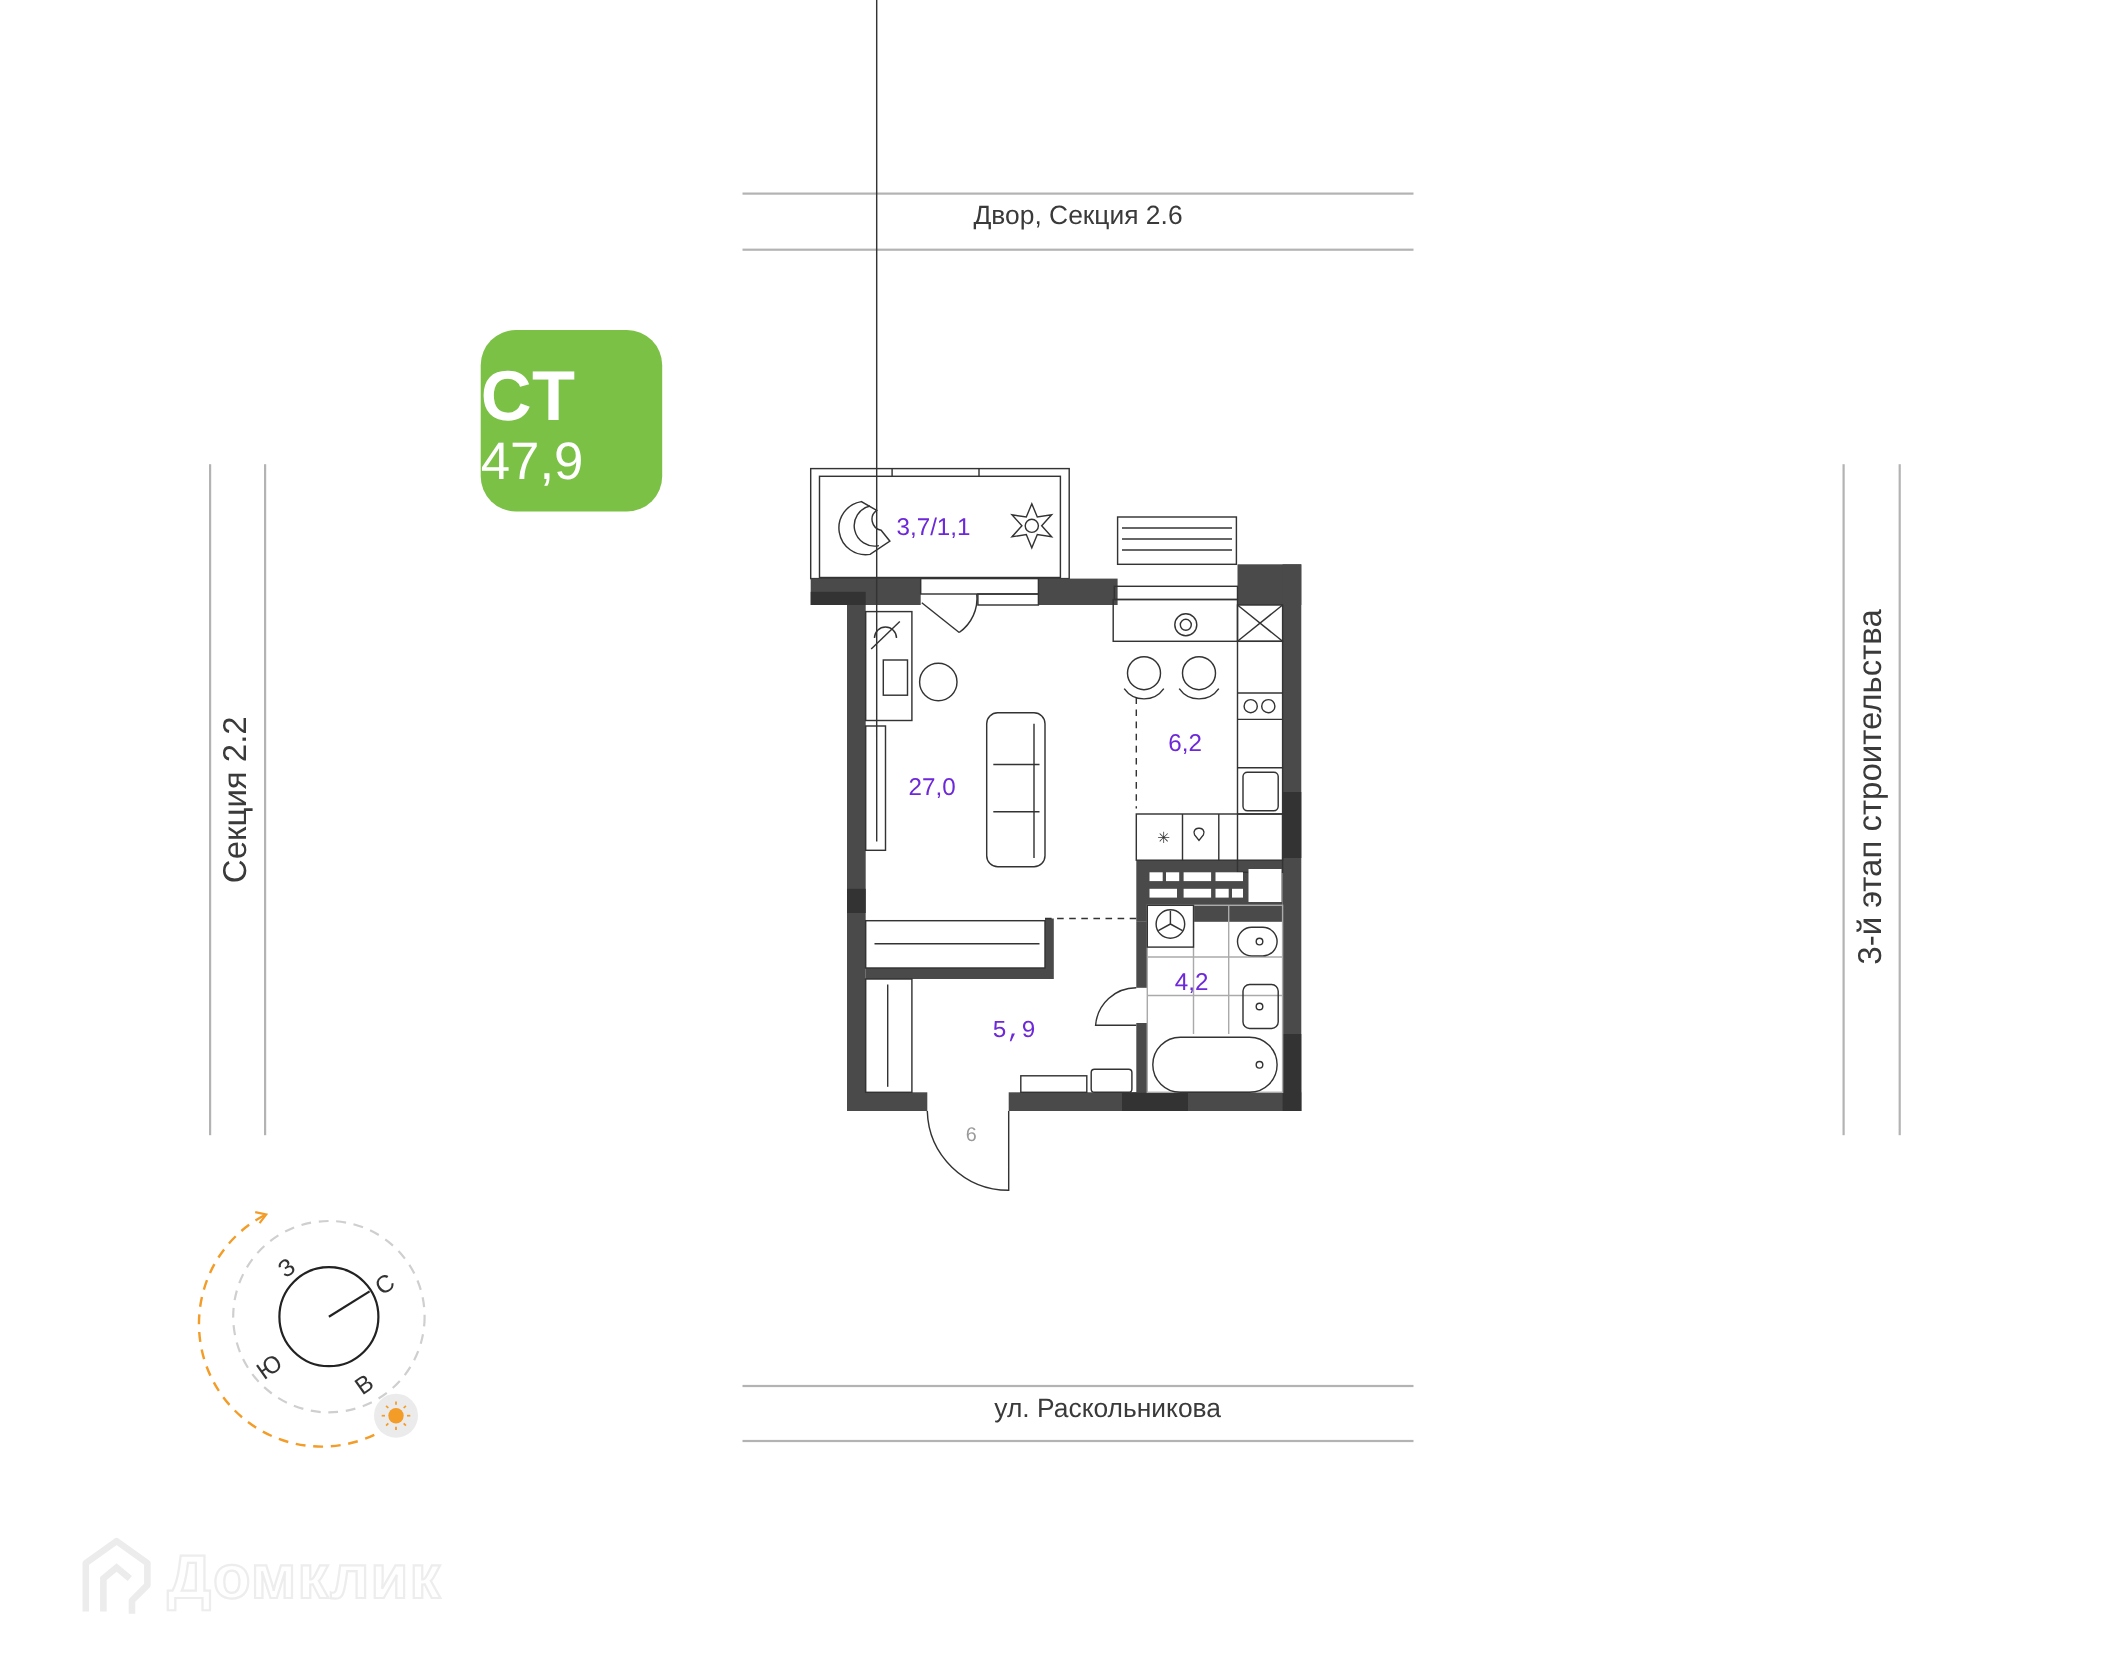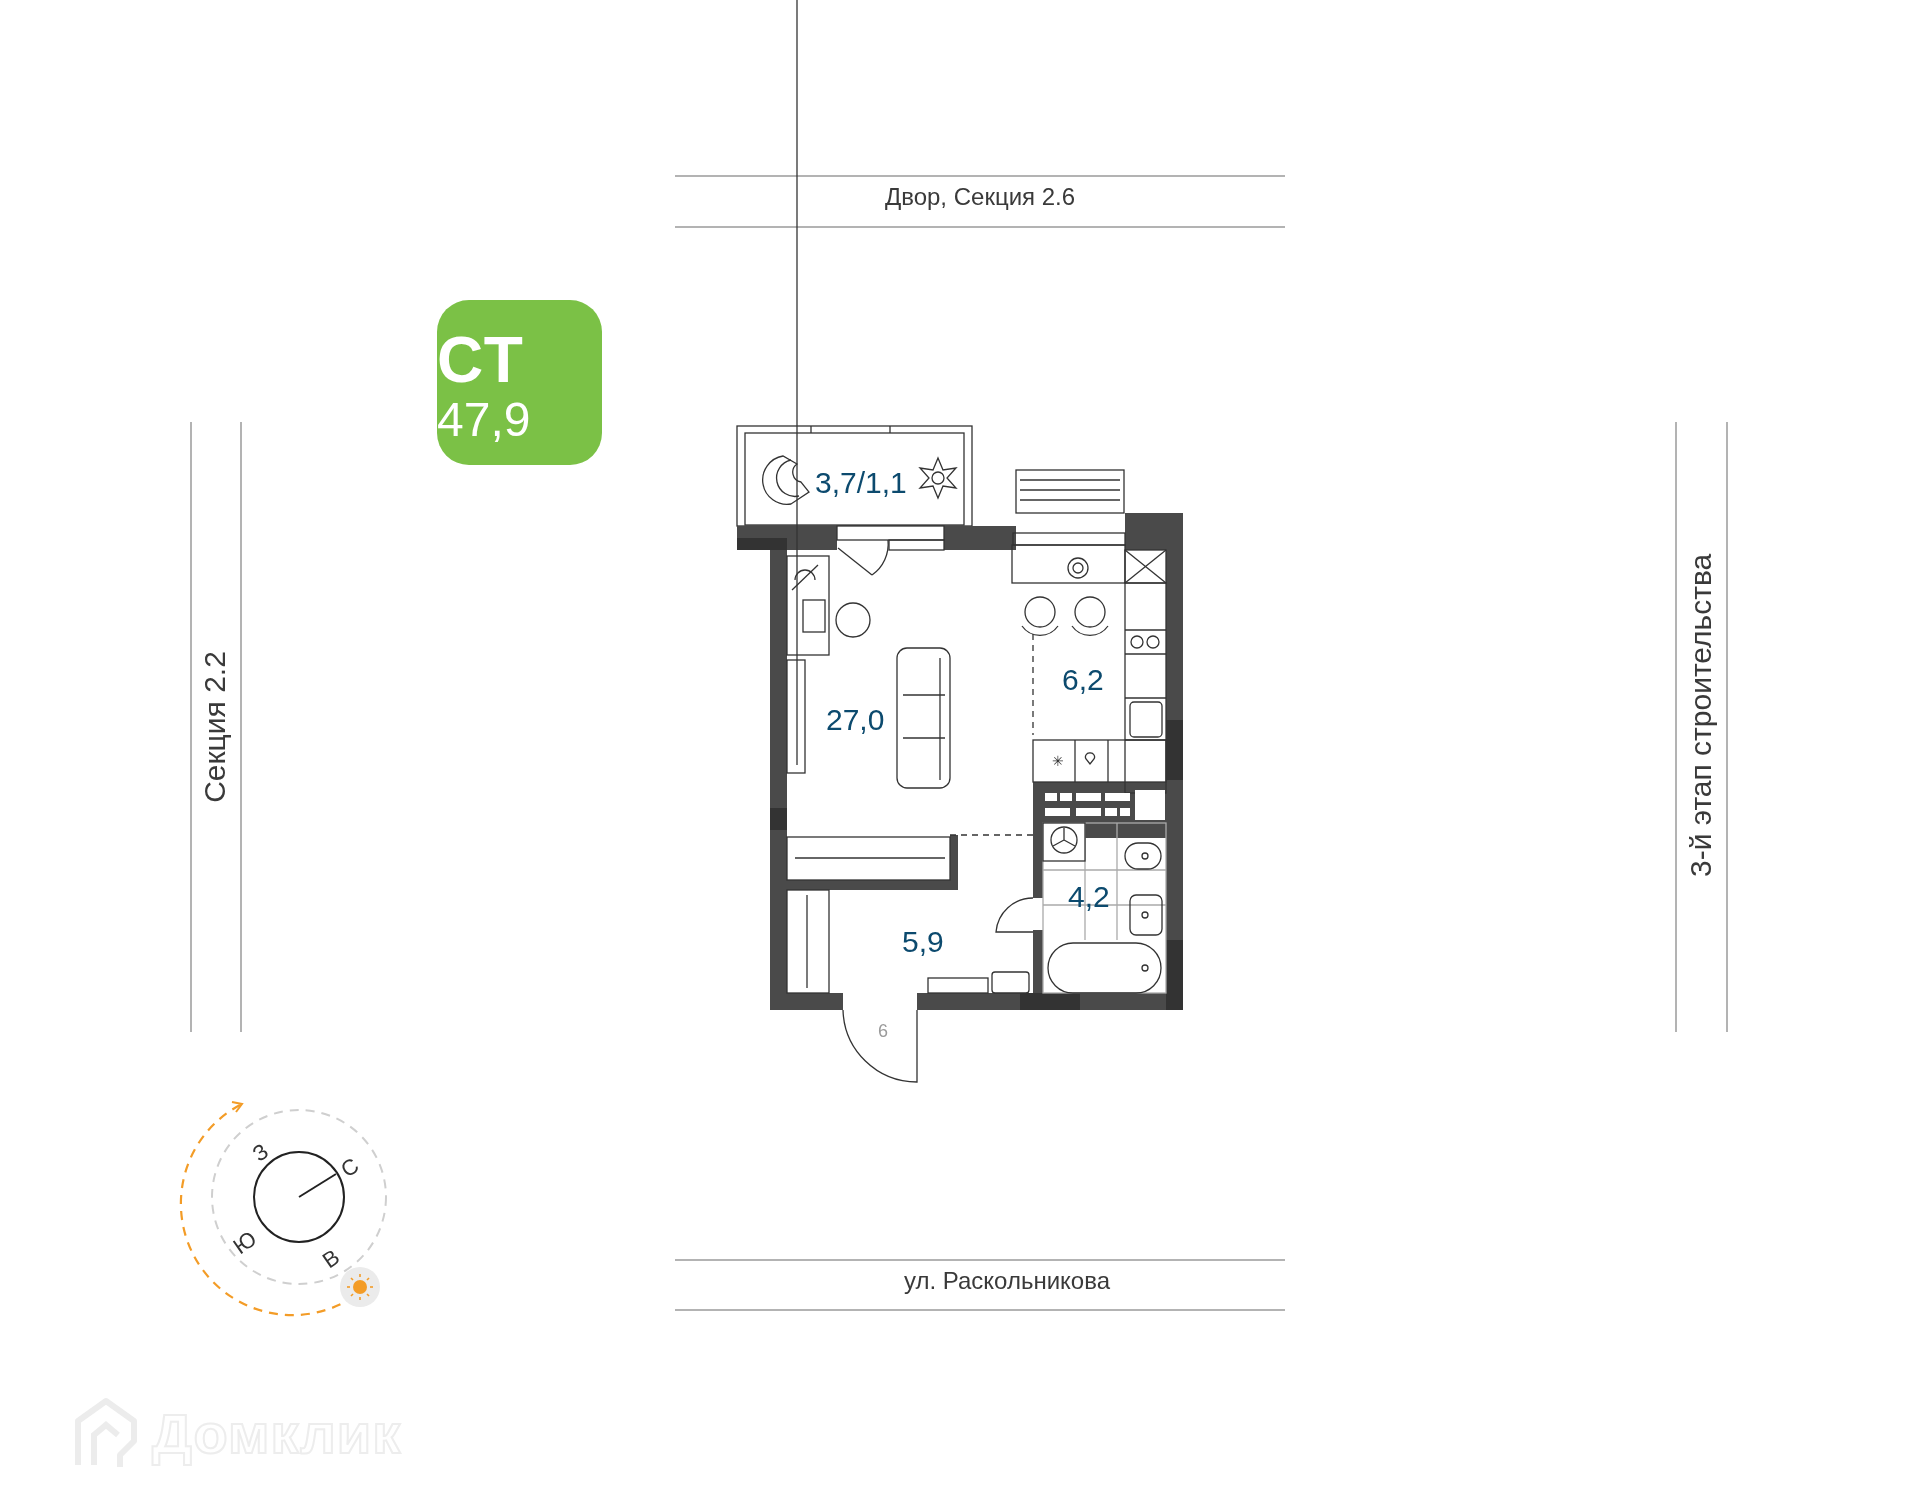--- a/index.html
+++ b/index.html
@@ -8,21 +8,21 @@
   .hline { position:absolute; height:0; border-top:2px solid #b3b3b3; }
   .vline { position:absolute; width:0; border-left:2px solid #b3b3b3; }
   .street-label { position:absolute; font-size:24px; color:#3a3a3a; text-align:center; white-space:nowrap; }
   .vert-label { position:absolute; font-size:30px; color:#3a3a3a; white-space:nowrap;
                 transform-origin:center center; text-align:center; }
   .badge { position:absolute; left:437px; top:300px; width:165px; height:165px;
            border-radius:32px; background:#7bc146; color:#fff; text-align:left; }
   .badge .type { font-size:64px; font-weight:bold; line-height:64px; margin-top:28px; letter-spacing:2px; }
   .badge .area { font-size:48px; line-height:52px; margin-top:2px; }
   .plan { position:absolute; left:0; top:0; }
-  .room-label { position:absolute; font-size:30px; color:#0c4a6e; white-space:nowrap; }
+  .room-label { position:absolute; font-size:22px; color:#6d28d9; white-space:nowrap; }
   .apt-num { position:absolute; font-size:18px; color:#9a9a9a; }
   .logo { position:absolute; left:70px; top:1395px; display:flex; align-items:center; gap:10px; }
   .logo-text { font-size:56px; font-weight:bold; color:#ffffff;
                -webkit-text-stroke:2px #ededed; letter-spacing:1px; }
   .compass-letter { position:absolute; font-size:22px; color:#333; }
 </style>
 </head>
 <body>
 
 <div class="hline" style="left:675px; top:175px; width:610px;"></div>
@@ -184,21 +184,21 @@
       <rect x="1105" y="808" width="12" height="8"></rect>
       <rect x="1120" y="808" width="10" height="8"></rect>
       <rect x="1135" y="790" width="30" height="30"></rect>
     </g>
   </g>
 </svg>
 
 <div class="room-label" style="left:815px; top:466px;">3,7/1,1</div>
 <div class="room-label" style="left:826px; top:703px;">27,0</div>
 <div class="room-label" style="left:1062px; top:663px;">6,2</div>
-<div class="room-label" style="left:902px; top:925px;">5,9</div>
+<div class="room-label" style="left:902px; top:925px;font-family:Liberation Mono, monospace;">5,9</div>
 <div class="room-label" style="left:1068px; top:880px;">4,2</div>
 <div class="apt-num" style="left:878px; top:1021px;">6</div>
 
 <svg style="position:absolute; left:170px; top:1080px;" width="260" height="240" viewBox="0 0 260 240">
   <circle cx="129" cy="117" r="87" fill="none" stroke="#cfcfcf" stroke-width="2" stroke-dasharray="9,7"></circle>
   <path d="M70 25 A 87 87 0 0 0 175 222" fill="none" stroke="#f39c27" stroke-width="2.2" stroke-dasharray="9,7"></path>
   <path d="M62 22 L72 24 L66 32" fill="none" stroke="#f39c27" stroke-width="2"></path>
   <circle cx="129" cy="117" r="45" fill="none" stroke="#222" stroke-width="2"></circle>
   <line x1="129" y1="117" x2="166" y2="94" stroke="#222" stroke-width="2"></line>
   <g>

